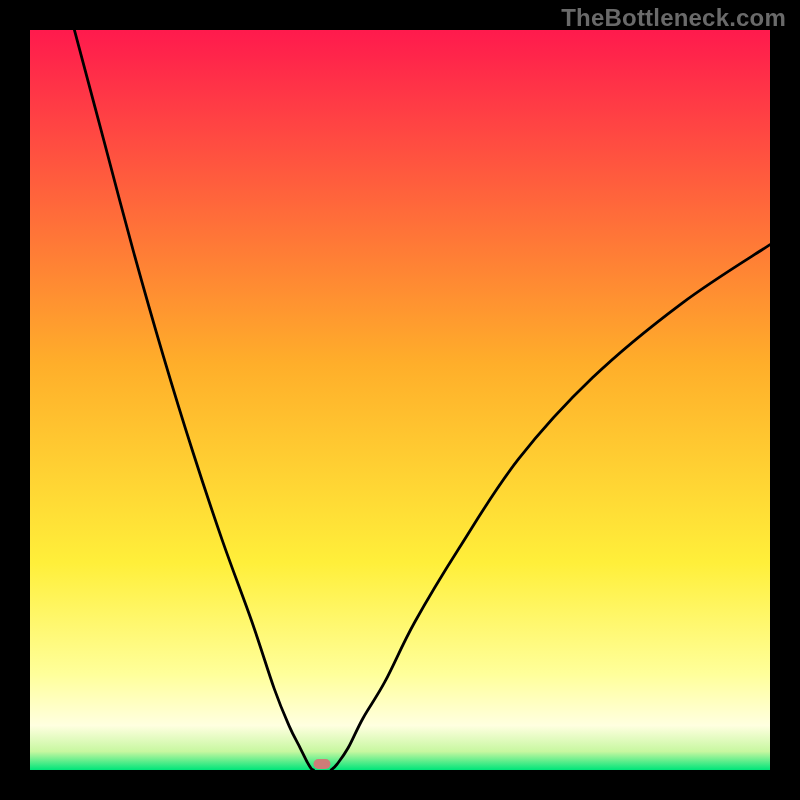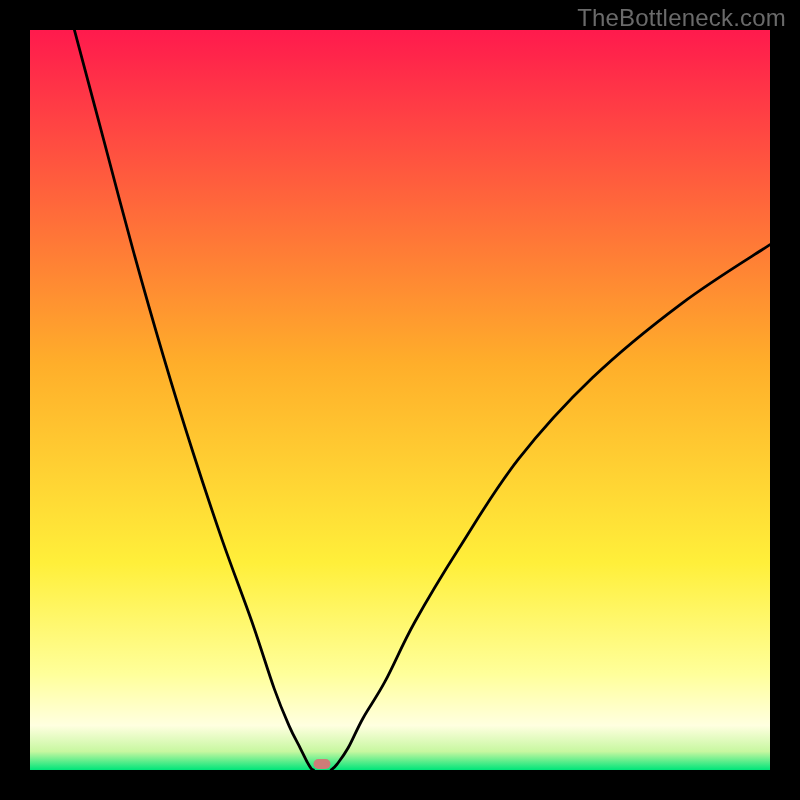--- a/index.html
+++ b/index.html
@@ -9,21 +9,21 @@
     width: 800px;
     height: 800px;
     background: #000;
   }
   .watermark {
     position: absolute;
     top: 4px;
     right: 14px;
     font-family: Arial, Helvetica, sans-serif;
     font-size: 24px;
-    font-weight: 400;
+    font-weight: 700;
     color: #6a6a6a;
     letter-spacing: 0.2px;
     z-index: 10;
   }
   .plot {
     position: absolute;
     left: 30px;
     top: 30px;
     width: 740px;
     height: 740px;

